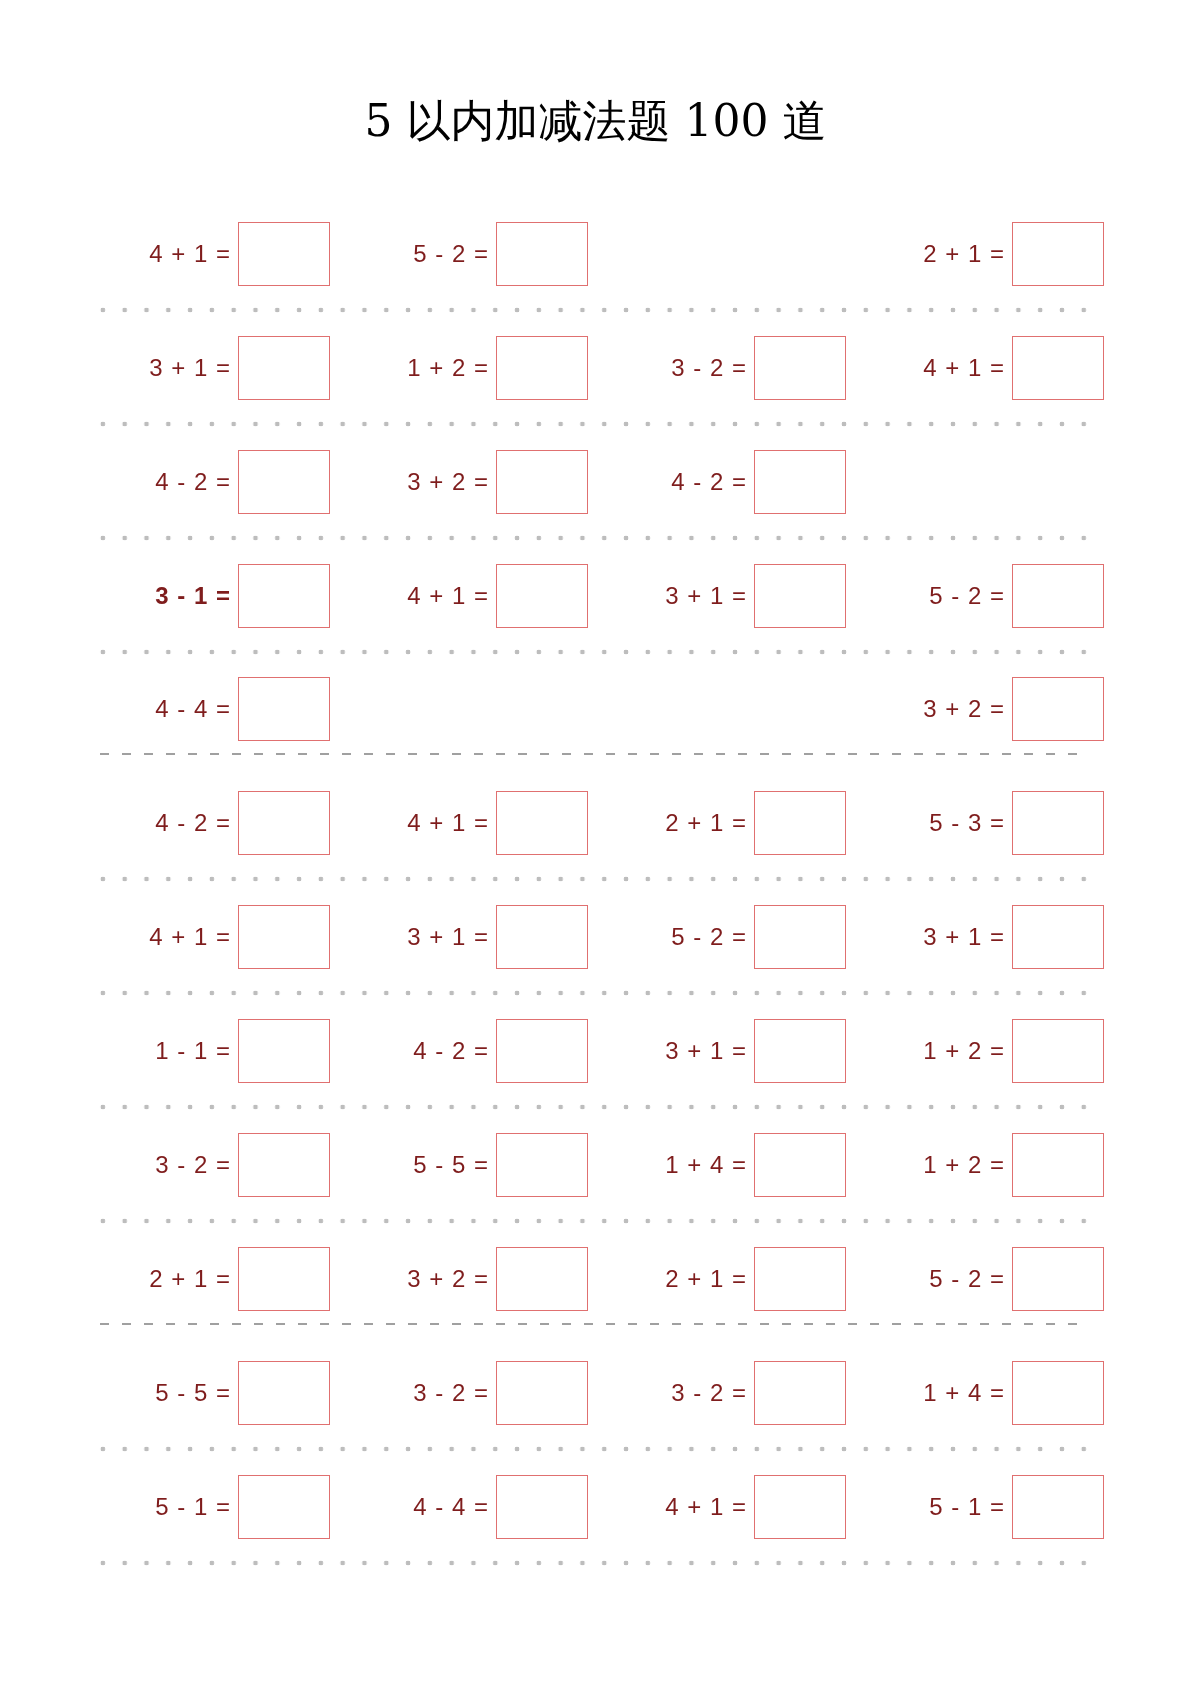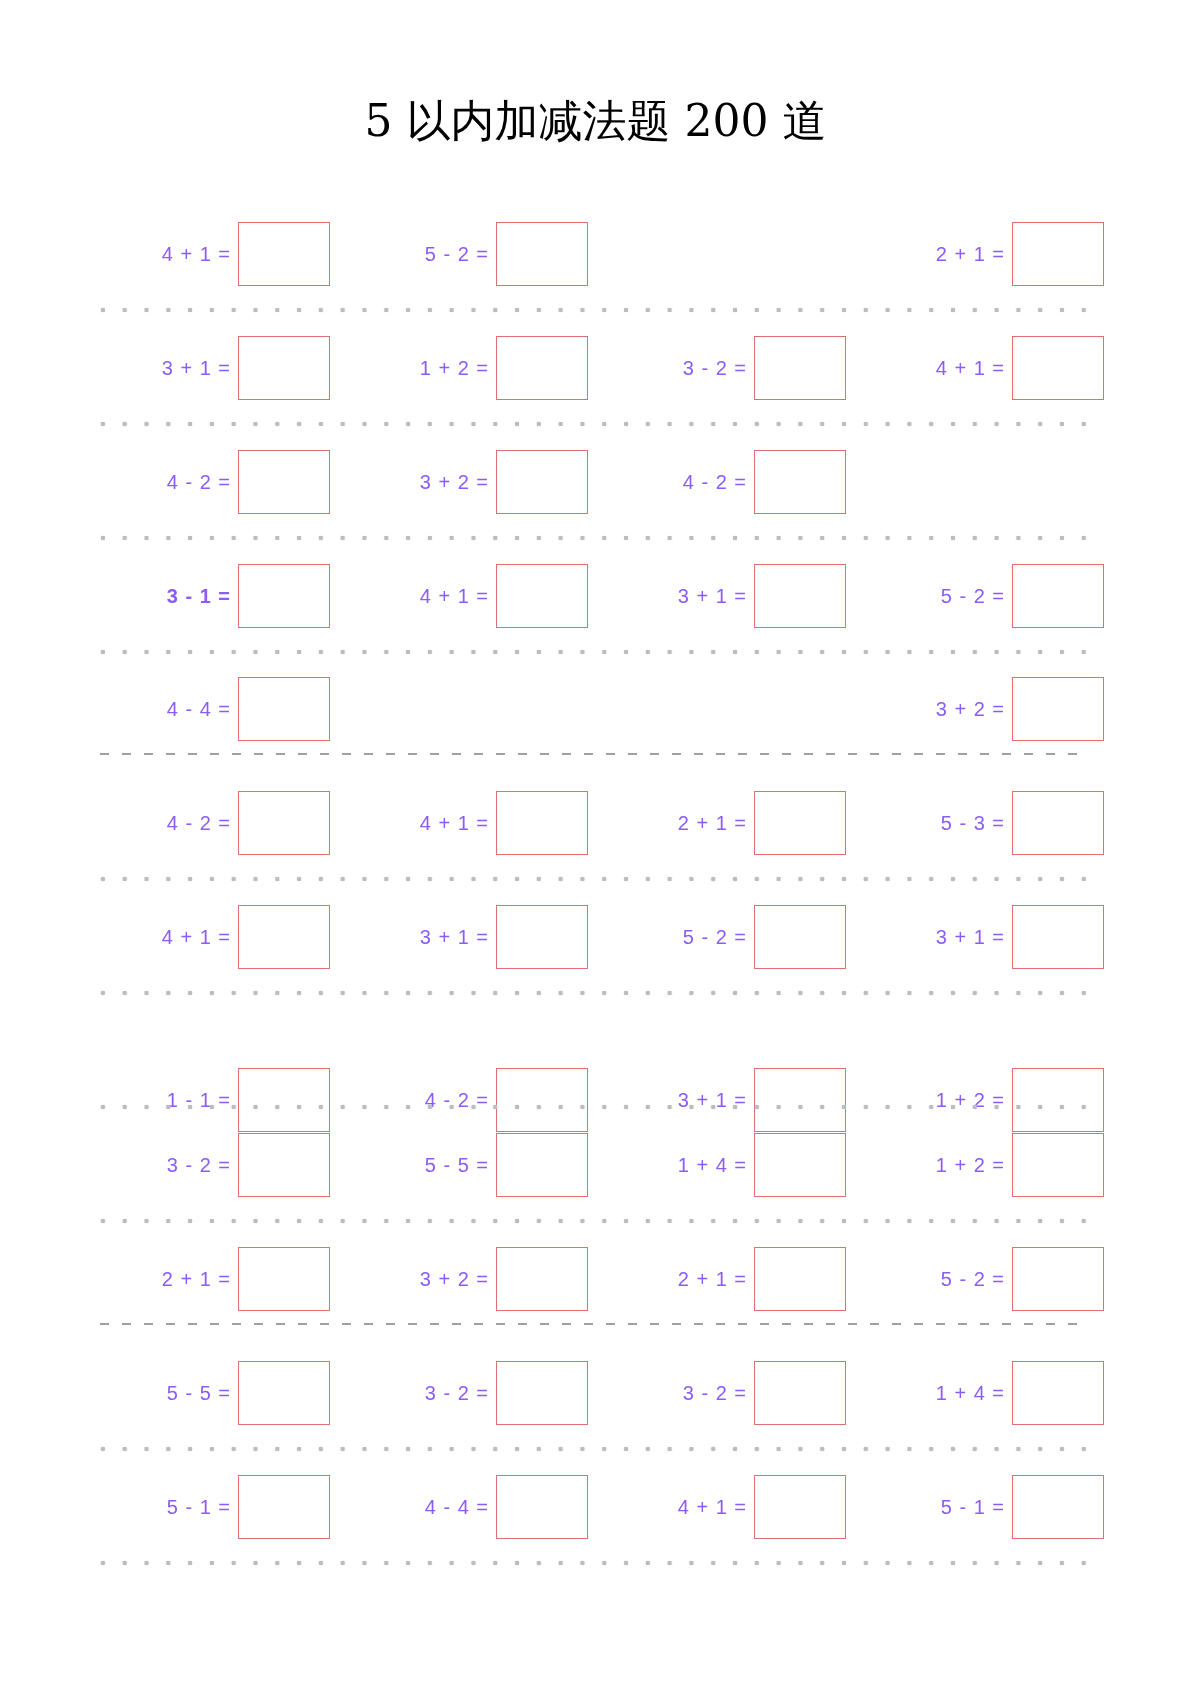--- a/index.html
+++ b/index.html
@@ -5,34 +5,34 @@
   html, body { margin: 0; padding: 0; background: #ffffff; }
   body { width: 1191px; height: 1684px; position: relative; overflow: hidden;
          font-family: "Liberation Sans", "DejaVu Sans", sans-serif; color: #111; }
   .title { position: absolute; top: 92px; left: 0; width: 1191px; text-align: center;
            font-family: "DejaVu Serif", "Liberation Serif", serif; font-size: 44px;
            font-weight: normal; letter-spacing: 0px; color: #000; }
   .sheet { position: absolute; top: 0; left: 0; width: 1191px; }
   .row { position: absolute; left: 0; width: 1191px; height: 64px; }
   .cell { position: absolute; top: 0; height: 64px; width: 260px; }
   .expr { position: absolute; right: 100px; top: 0; height: 64px; line-height: 64px;
-          font-size: 20px; white-space: nowrap; color: #8b5cf6; word-spacing: 2px; }
+          font-size: 24px; white-space: nowrap; color: #7f1d1d; word-spacing: 2px; }
   .box { position: absolute; right: 0; top: 0; width: 90px; height: 62px;
          border: 1px solid #e07070; background: #fff; box-sizing: content-box; }
   .dots { position: absolute; left: 92px; width: 1000px; height: 6px;
           background-image: radial-gradient(circle, #bdbdbd 2.2px, transparent 2.6px);
           background-size: 21.8px 6px; background-repeat: repeat-x; }
   .dashes { position: absolute; left: 100px; width: 990px; height: 2px;
             background-image: linear-gradient(to right, #a0a0a0 0, #a0a0a0 9px, transparent 9px);
             background-size: 22px 2px; background-repeat: repeat-x; }
 </style>
 </head>
 <body>
 
-<div class="title">5 以内加减法题 200 道</div>
+<div class="title">5 以内加减法题 100 道</div>
 
 <div class="sheet" id="sheet">
     <div class="row" style="top: 222px;">
       <div class="cell" style="left: 70px;">
         <span class="expr">4 + 1 =</span>
         <div class="box"></div>
       </div>
       <div class="cell" style="left: 328px;">
         <span class="expr">5 - 2 =</span>
         <div class="box"></div>
@@ -138,21 +138,21 @@
       <div class="cell" style="left: 586px;">
         <span class="expr">5 - 2 =</span>
         <div class="box"></div>
       </div>
       <div class="cell" style="left: 844px;">
         <span class="expr">3 + 1 =</span>
         <div class="box"></div>
       </div>
     </div>
     <div class="dots" style="top: 990px;"></div>
-    <div class="row" style="top: 1068px; text-align: center;">
+    <div class="row" style="top: 1019px; text-align: center;">
       <div class="cell" style="left: 70px;">
         <span class="expr">1 - 1 =</span>
         <div class="box"></div>
       </div>
       <div class="cell" style="left: 328px;">
         <span class="expr">4 - 2 =</span>
         <div class="box"></div>
       </div>
       <div class="cell" style="left: 586px;">
         <span class="expr">3 + 1 =</span>

